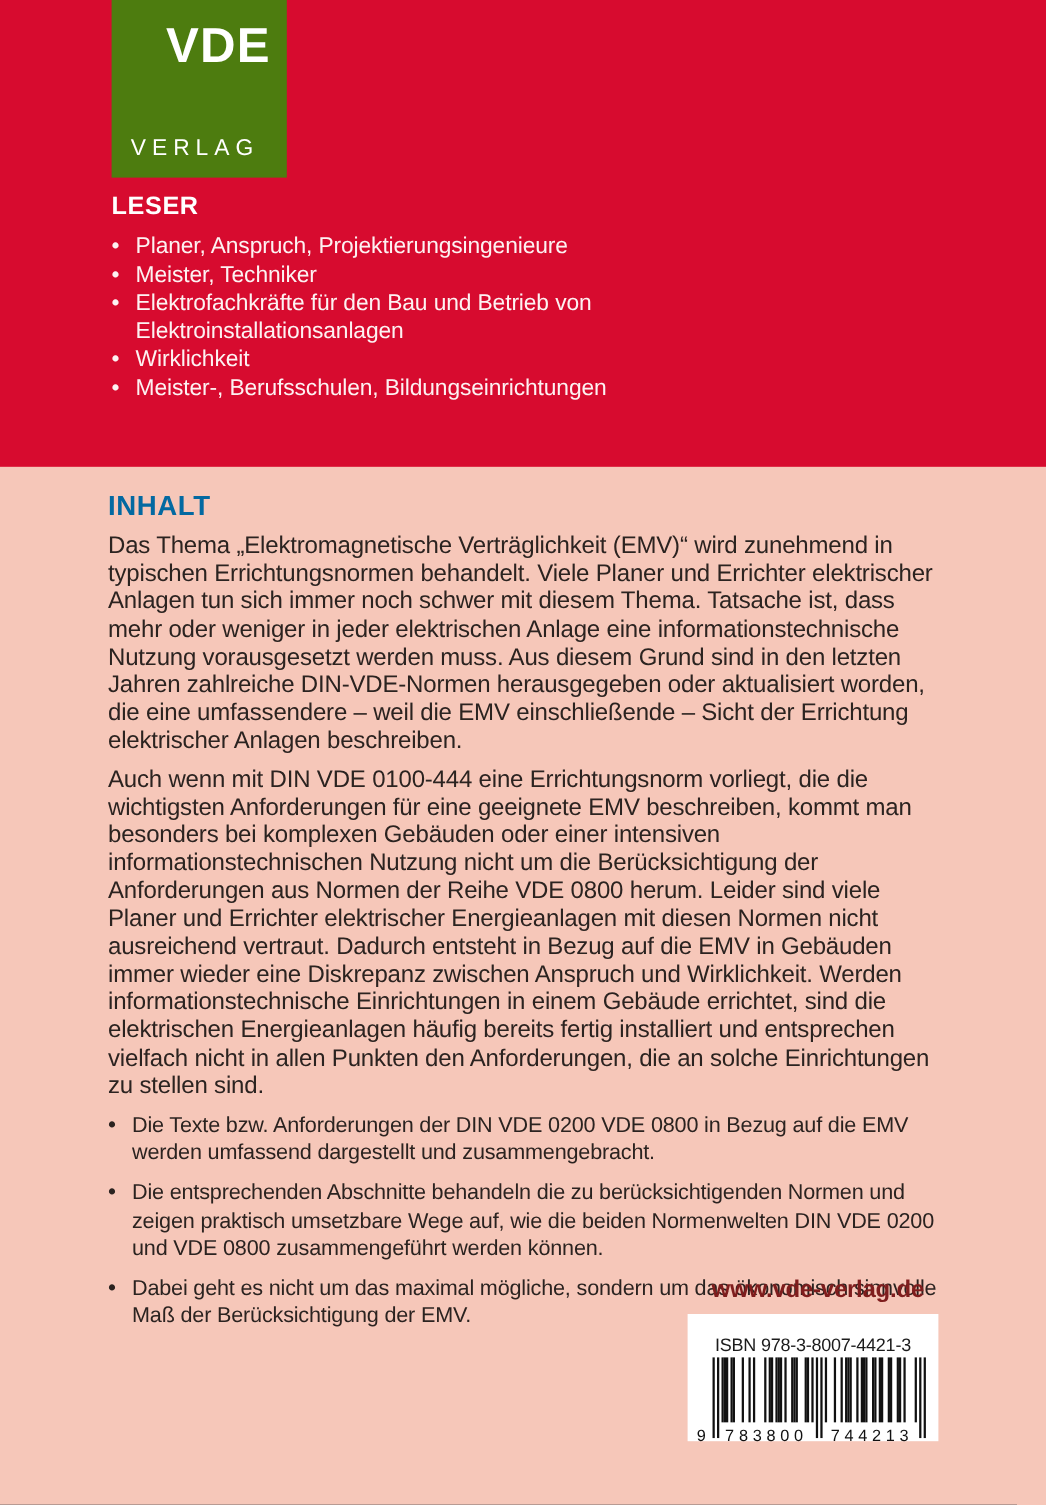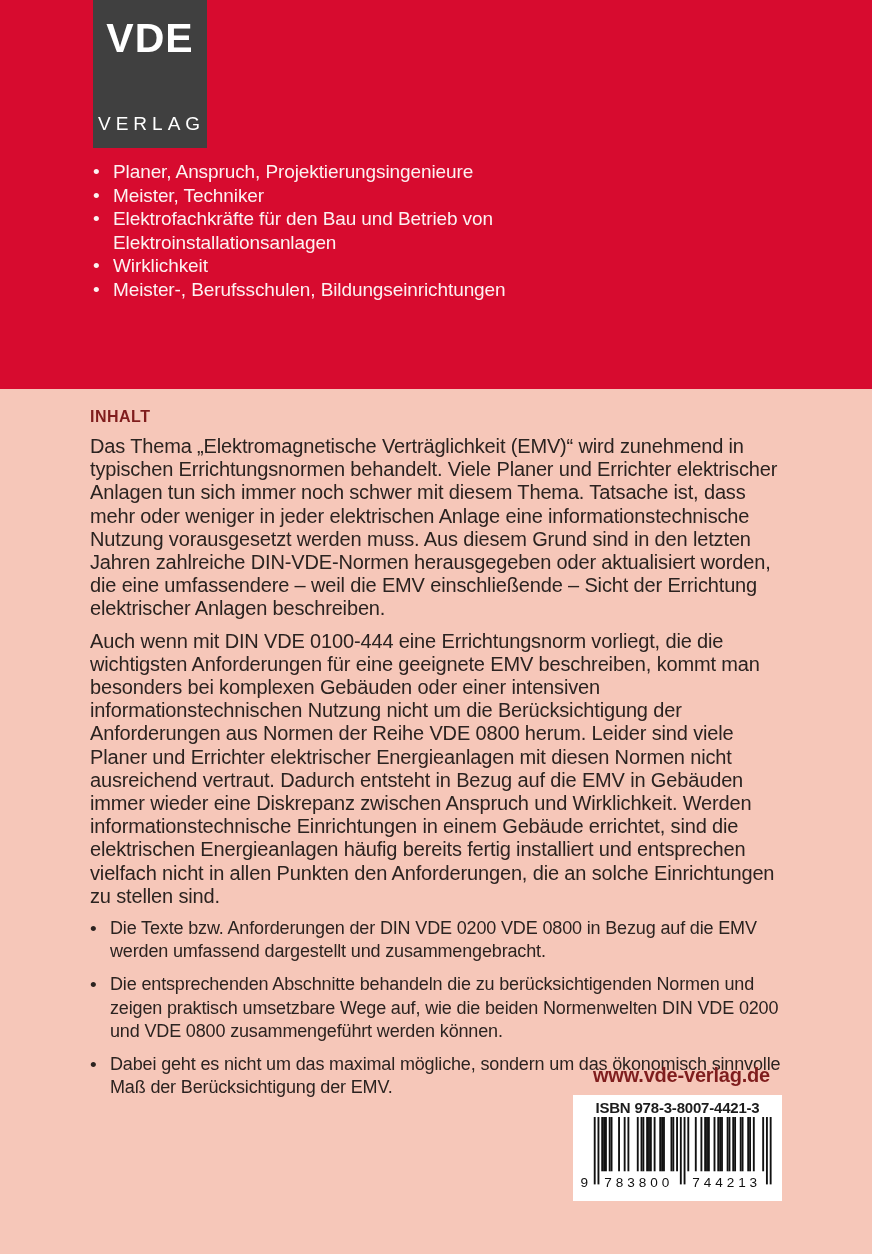--- a/index.html
+++ b/index.html
@@ -13,22 +13,23 @@
   }
   
   .red-panel{
     position:relative;
     width:872px;height:389px;
     background:#d70b2f;
   }
   .logo{
     position:absolute;left:93px;top:0;
     width:114px;height:148px;
-    background:#404040;
+    background:#4d7c0f;
     text-align:center;
+    padding-left:32px;
   }
   .logo-wordmark{
     display:block;
     margin-top:18px;
     color:#ffffff;
     font-size:41px;
     font-weight:bold;
     letter-spacing:1px;
     line-height:1;
   }
@@ -67,25 +68,25 @@
     font-size:19px;
   }
   .li-text{flex:1;}
   
   .content-panel{
     position:relative;
     padding:19px 90px 0 90px;
     color:#2b2320;
   }
   .content-heading{
-    font-size:16px;
+    font-size:23px;
     font-weight:bold;
     letter-spacing:0.5px;
     margin:0 0 9px 0;
-    color:#7f1d1d;
+    color:#0369a1;
   }
   .content-panel p{
     margin:0 0 9px 0;
     font-size:20px;
     line-height:23.2px;
     letter-spacing:-0.15px;
     max-width:694px;
   }
   .content-bullets{
     list-style:none;margin:2px 0 0 0;padding:0;
@@ -108,41 +109,42 @@
   }
   
   .barcode-box{
     position:absolute;left:573px;top:1095px;
     width:209px;height:106px;
     background:#ffffff;
     text-align:center;
   }
   .isbn-label{
     display:block;
-    margin-top:4px;
+    margin-top:18px;
     font-size:15px;
-    font-weight:700;
+    font-weight:400;
     letter-spacing:-0.2px;
     color:#1c1c1c;
   }
   .barcode-svg{display:block;margin:1px auto 0 auto;}
 </style>
 </head>
 <body>
 
 <div class="cover">
 
   <div class="red-panel">
 
     <div class="logo">
       <span class="logo-wordmark">VDE</span>
       <span class="logo-subtitle">VERLAG</span>
     </div>
 
     <div class="reader-block">
+      <h2 class="reader-heading">LESER</h2>
       <ul class="reader-list">
         <li>
           <span class="bullet">•</span>
           <span class="li-text">Planer, Anspruch, Projektierungsingenieure</span>
         </li>
         <li>
           <span class="bullet">•</span>
           <span class="li-text">Meister, Techniker</span>
         </li>
         <li>

